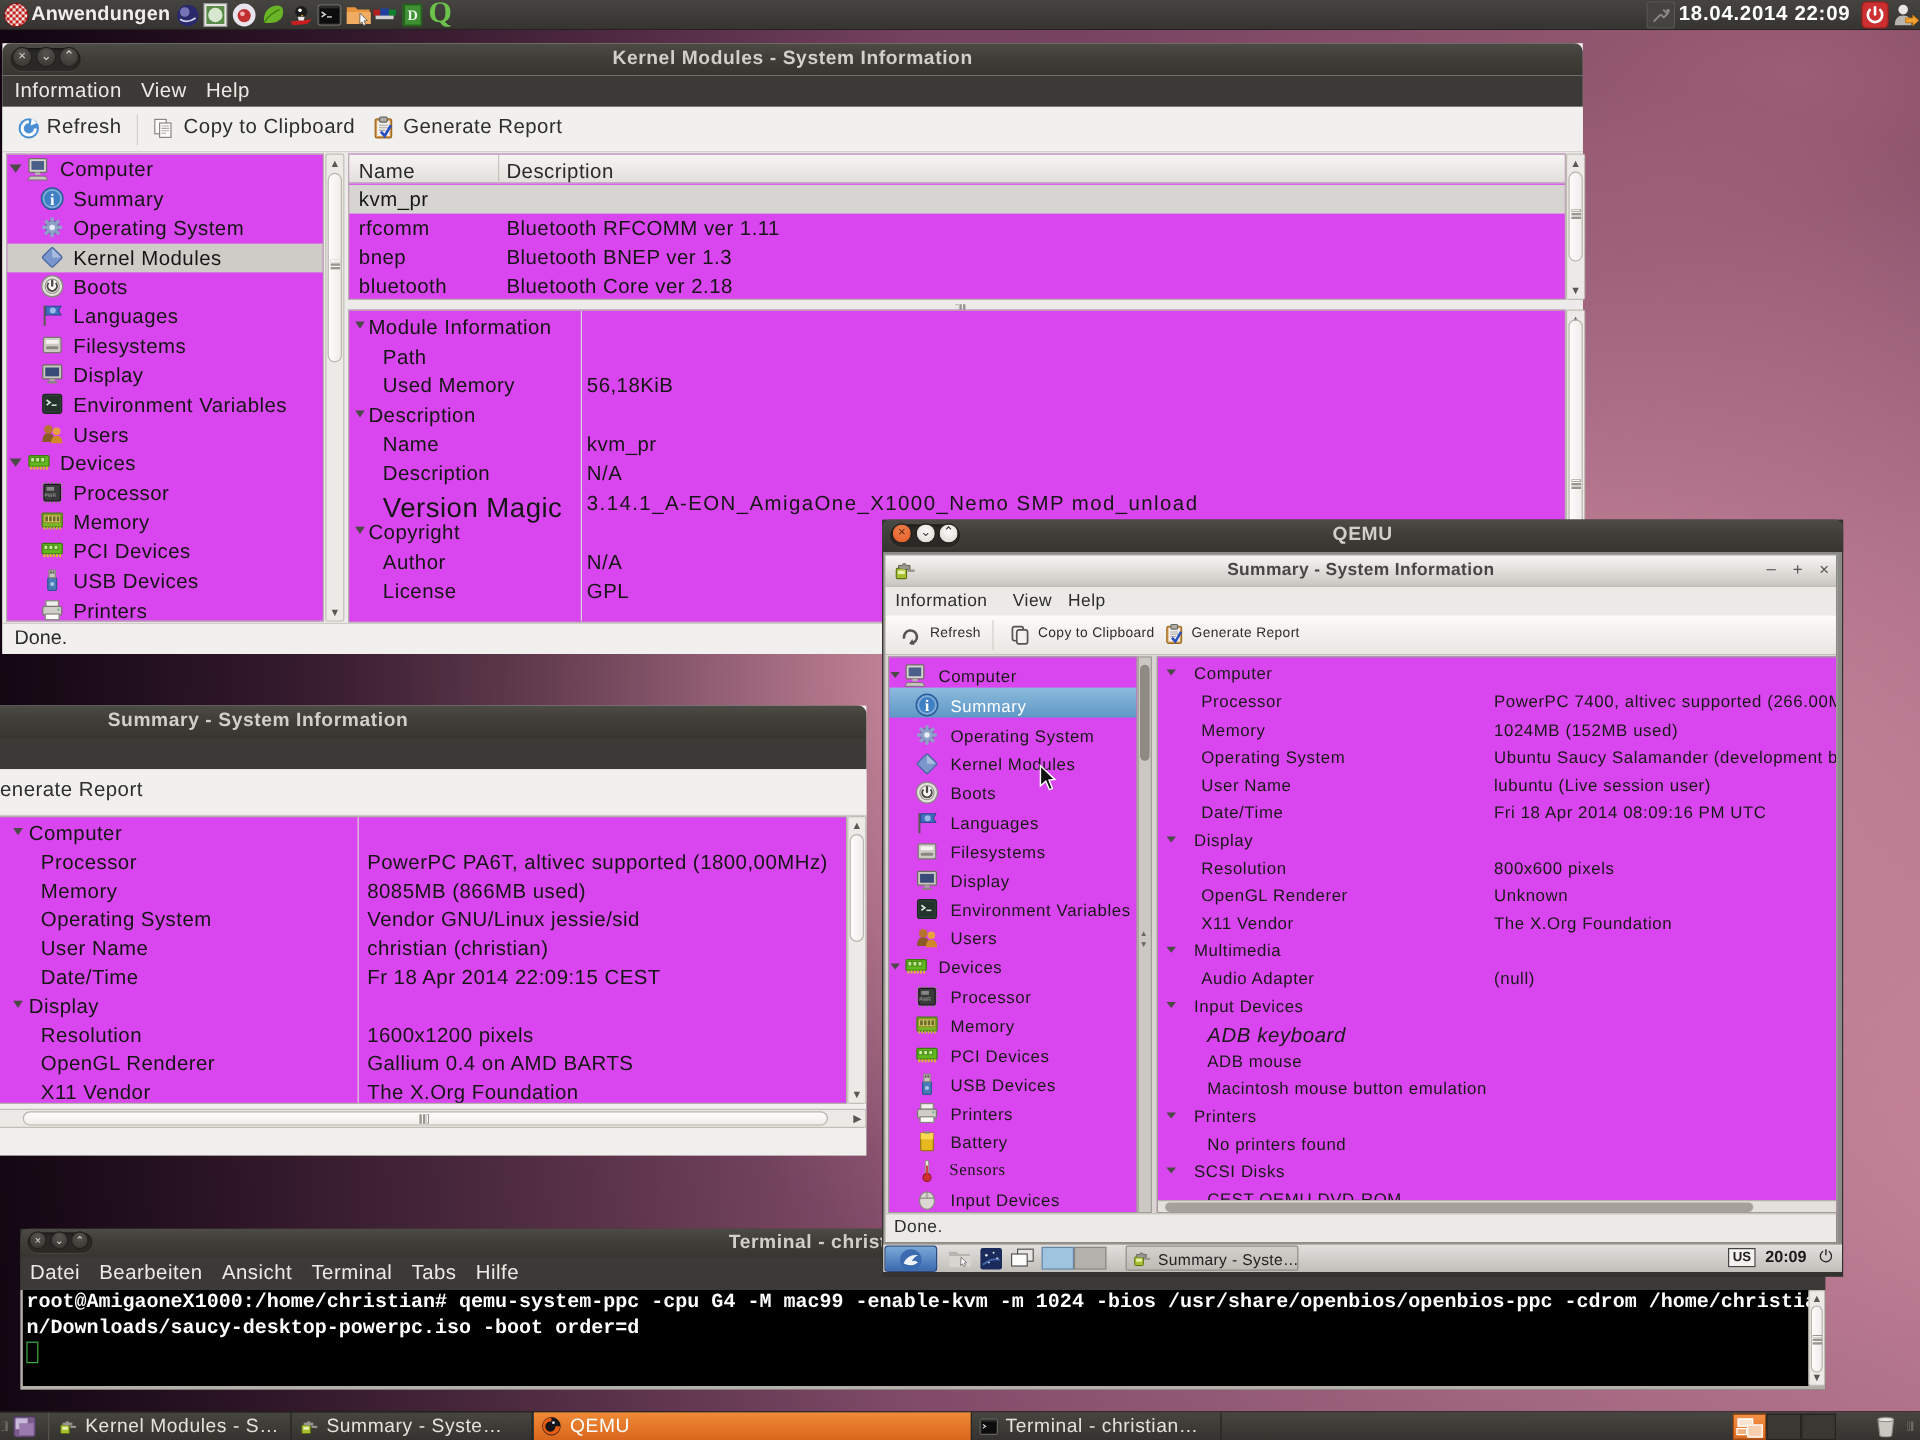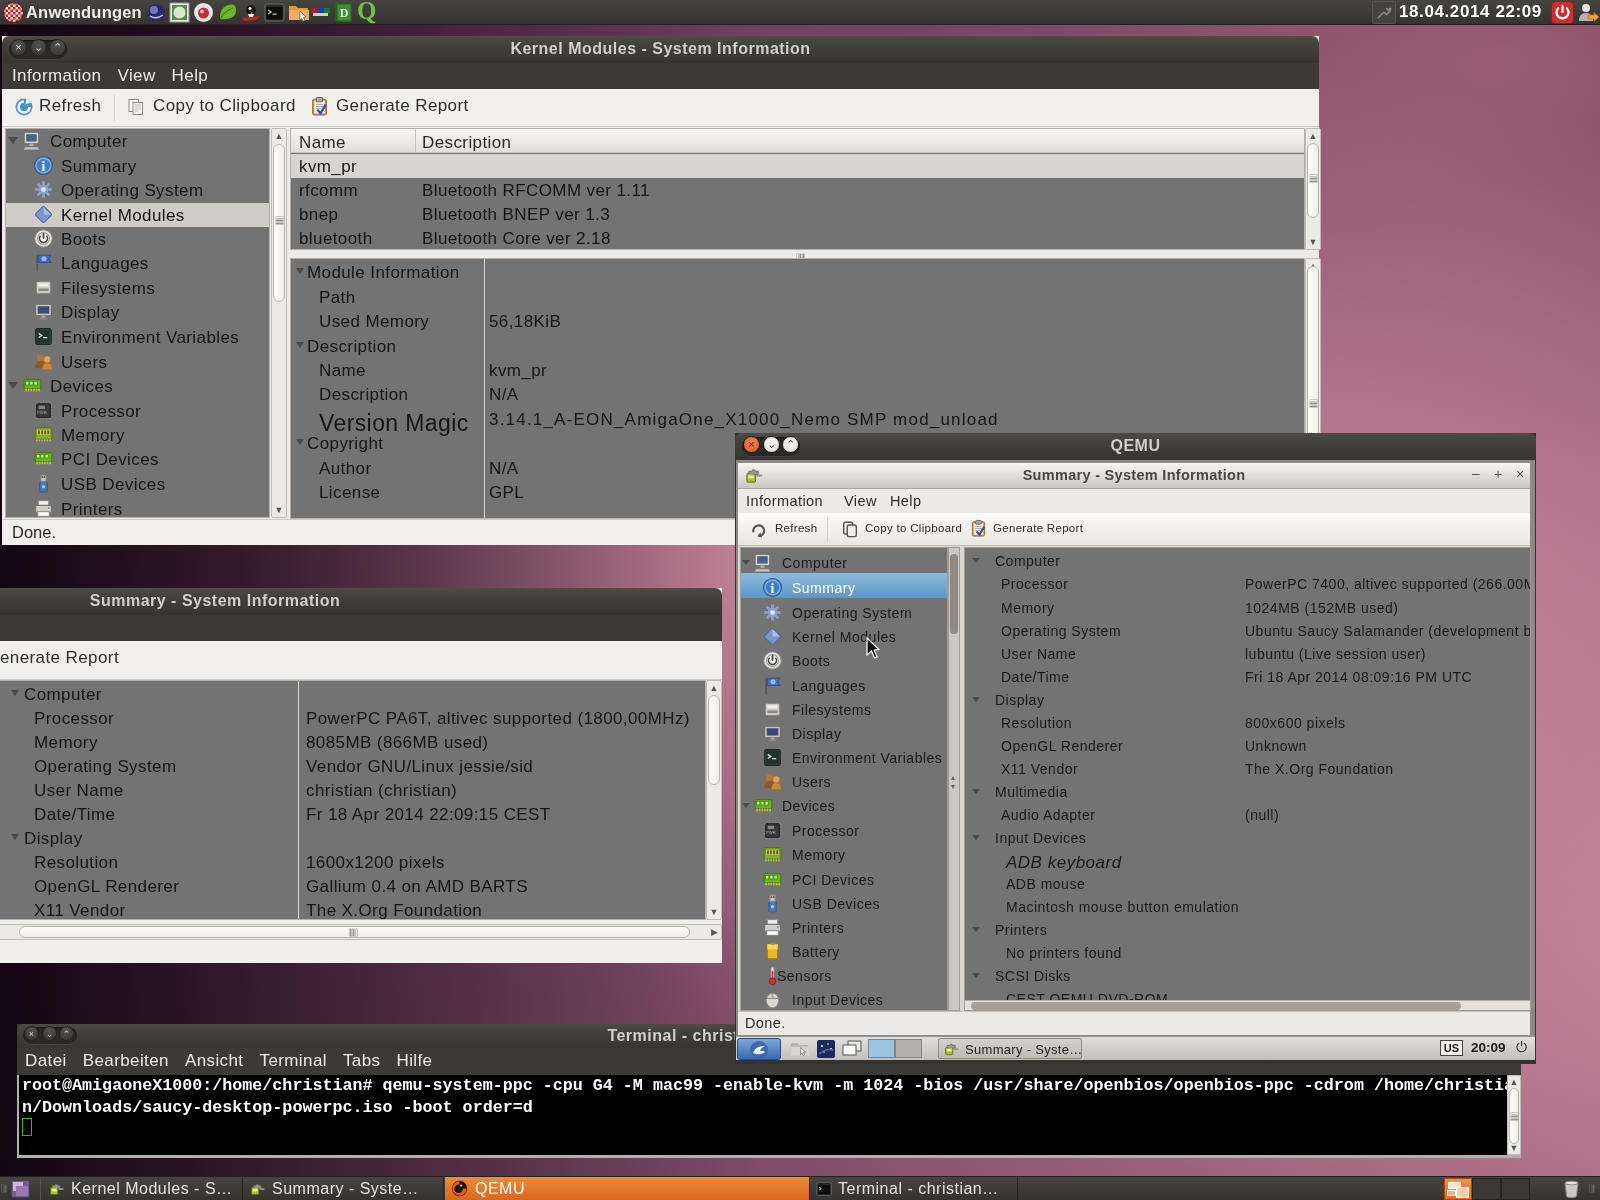--- a/index.html
+++ b/index.html
@@ -35,21 +35,21 @@
     background:radial-gradient(circle at 50% 30%, #555450, #3d3c37 70%);
     border:1px solid #23221f; box-sizing:border-box;
     color:#d8d5d0; font-size:11px; line-height:15px; text-align:center; }
   .menubar { position:absolute; left:0; right:0; height:26px; background:#3b3a36;
     color:#eceae6; font-size:17px; letter-spacing:0.4px; }
   .menubar span { display:inline-block; padding:3px 8px 0 8px; }
   .toolbar { position:absolute; left:0; right:0; height:38px;
     background:#f1f0ee; border-bottom:1px solid #cdc9c3; }
   .statusbar { position:absolute; left:0; right:0; bottom:0; height:26px; background:#f1f0ee;
     border-top:1px solid #cfccc7; font-size:16.5px; color:#2b2b2b; padding:3px 0 0 10px; }
-  .whitebox { position:absolute; background:#737373; border:1px solid #b5b1aa; }
+  .whitebox { position:absolute; background:#d946ef; border:1px solid #b5b1aa; }
   .tbi { position:absolute; top:7px; font-size:17px; letter-spacing:0.4px; color:#2e2e2e; }
   .tsep { position:absolute; top:6px; width:1px; height:26px; background:#d2cec8; }
   .trow { position:absolute; left:0; right:0; height:24px; white-space:nowrap; }
   .trow .txt { position:absolute; top:3px; font-size:17px; letter-spacing:0.4px; color:#161616; }
   .exp { position:absolute; width:0; height:0; border-left:5px solid transparent; border-right:5px solid transparent; border-top:7px solid #4a4a46; }
   .vsb { position:absolute; background:#eceae6; border:1px solid #c1bdb6; border-radius:2px; }
   .vsb .thumb { position:absolute; left:1px; right:1px; background:linear-gradient(90deg,#fdfdfc,#efedea); border:1px solid #b9b5ae; border-radius:7px; }
   .vsb .arr { position:absolute; left:0; right:0; text-align:center; color:#5a5852; font-size:9px; line-height:12px; }
   .hsb { position:absolute; background:#eceae6; border:1px solid #c1bdb6; border-radius:2px; }
   .hsb .thumb { position:absolute; top:1px; bottom:1px; background:linear-gradient(#fdfdfc,#efedea); border:1px solid #b9b5ae; border-radius:7px; }
@@ -687,21 +687,21 @@
             <use href="#i-printer"></use>
           </svg>
       <span class="abs" style="left:51px; top:372px; font-size:14px; letter-spacing:0.5px; color:#1a1a1a; white-space:nowrap;">Printers</span>
       <svg class="ic" style="left:21px; top:393px;" width="21" height="21" viewBox="0 0 20 20">
             <use href="#i-batt"></use>
           </svg>
       <span class="abs" style="left:51px; top:396px; font-size:14px; letter-spacing:0.5px; color:#1a1a1a; white-space:nowrap;">Battery</span>
       <svg class="ic" style="left:21px; top:417px;" width="21" height="21" viewBox="0 0 20 20">
             <use href="#i-sensor"></use>
           </svg>
-      <span class="abs" style="left:36px; top:420px; font-size:14px; letter-spacing:0.5px; color:#1a1a1a; white-space:nowrap;">Sensors</span>
+      <span class="abs" style="left:50px; top:420px; font-size:14px; letter-spacing:0.5px; color:#1a1a1a; white-space:nowrap;font-family:Liberation Serif, serif;">Sensors</span>
       <svg class="ic" style="left:21px; top:441px;" width="21" height="21" viewBox="0 0 20 20">
             <use href="#i-mouse"></use>
           </svg>
       <span class="abs" style="left:51px; top:444px; font-size:14px; letter-spacing:0.5px; color:#1a1a1a; white-space:nowrap;">Input Devices</span>
       <svg class="abs" style="left:124px; top:88px;" width="15" height="24" viewBox="0 0 15 24">
             <path d="M2 2 L2 19 L6.5 15 L9.5 22 L12 21 L9.2 14 L14 13.5 Z" fill="#111" stroke="#fff" stroke-width="1.2"></path>
           </svg>
       </div>
       <div class="abs" style="left:210px; top:84px; width:12px; height:464px; background:#cbc7c2; border:1px solid #a19d96;">
         <div class="abs" style="left:1px; top:6px; width:8px; height:80px; background:#8f8b84; border-radius:4px;"></div>

